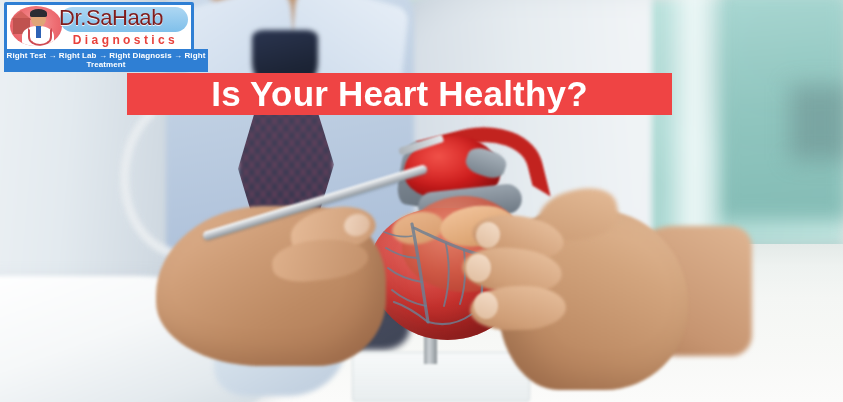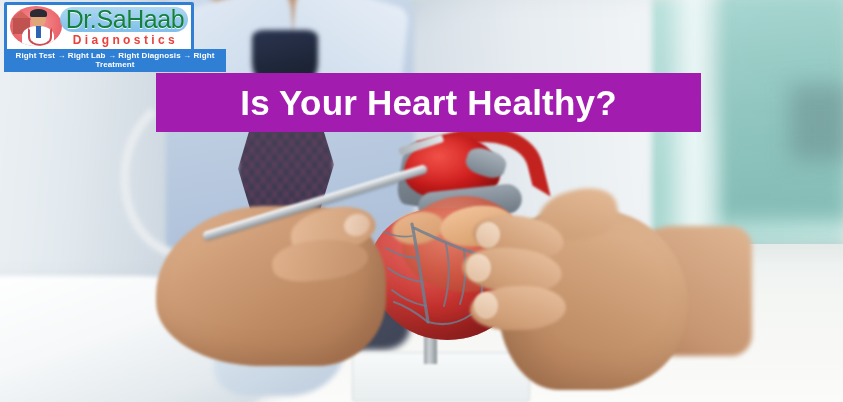--- a/index.html
+++ b/index.html
@@ -430,23 +430,23 @@
     left: 622px; top: 226px;
     width: 130px; height: 130px;
     background: linear-gradient(210deg,#dfb592,#c69470 70%,#ae7c58);
     border-radius: 40% 16% 16% 44%;
     filter: blur(2.6px);
   }
 
   
   .headline-bar {
     position: absolute;
-    left: 156px; top: 73px;
-    width: 545px; height: 59px;
-    background: #a21caf;
+    left: 127px; top: 73px;
+    width: 545px; height: 42px;
+    background: #ef4444;
     display: flex;
     align-items: center;
     justify-content: center;
   }
   .headline-text {
     color: #ffffff;
     font-size: 35px;
     font-weight: 700;
     letter-spacing: .2px;
     white-space: nowrap;
@@ -540,43 +540,42 @@
     left: 56px; top: 5px;
     width: 128px; height: 25px;
     background: linear-gradient(180deg,#9fd0f0,#69b4e6);
     border-radius: 13px;
     opacity: .85;
   }
   .logo-name {
     position: absolute;
     left: 55px; top: 3px;
     width: 132px;
-    text-align: center;
-    font-size: 25px;
+    font-size: 22px;
     font-weight: 400;
-    color: #15803d;
+    color: #7f1d1d;
     letter-spacing: -.4px;
     font-family: "Liberation Sans", sans-serif;
     text-shadow: 0 1px 0 rgba(255,255,255,.85);
   }
   .logo-sub {
     position: absolute;
     left: 55px; top: 31px;
     width: 133px;
     text-align: center;
     font-size: 12px;
     font-weight: 700;
     color: #e8423c;
     letter-spacing: 3.4px;
     font-family: "Liberation Sans", sans-serif;
   }
   .logo-tag {
     position: absolute;
     left: 0px; top: 47px;
-    width: 222px;
+    width: 204px;
     text-align: center;
     font-size: 8px;
     font-weight: 700;
     color: #ffffff;
     letter-spacing: .1px;
     background: #2f7fd4;
     padding: 2px 0 3px;
     box-sizing: border-box;
     font-family: "Liberation Sans", sans-serif;
   }

